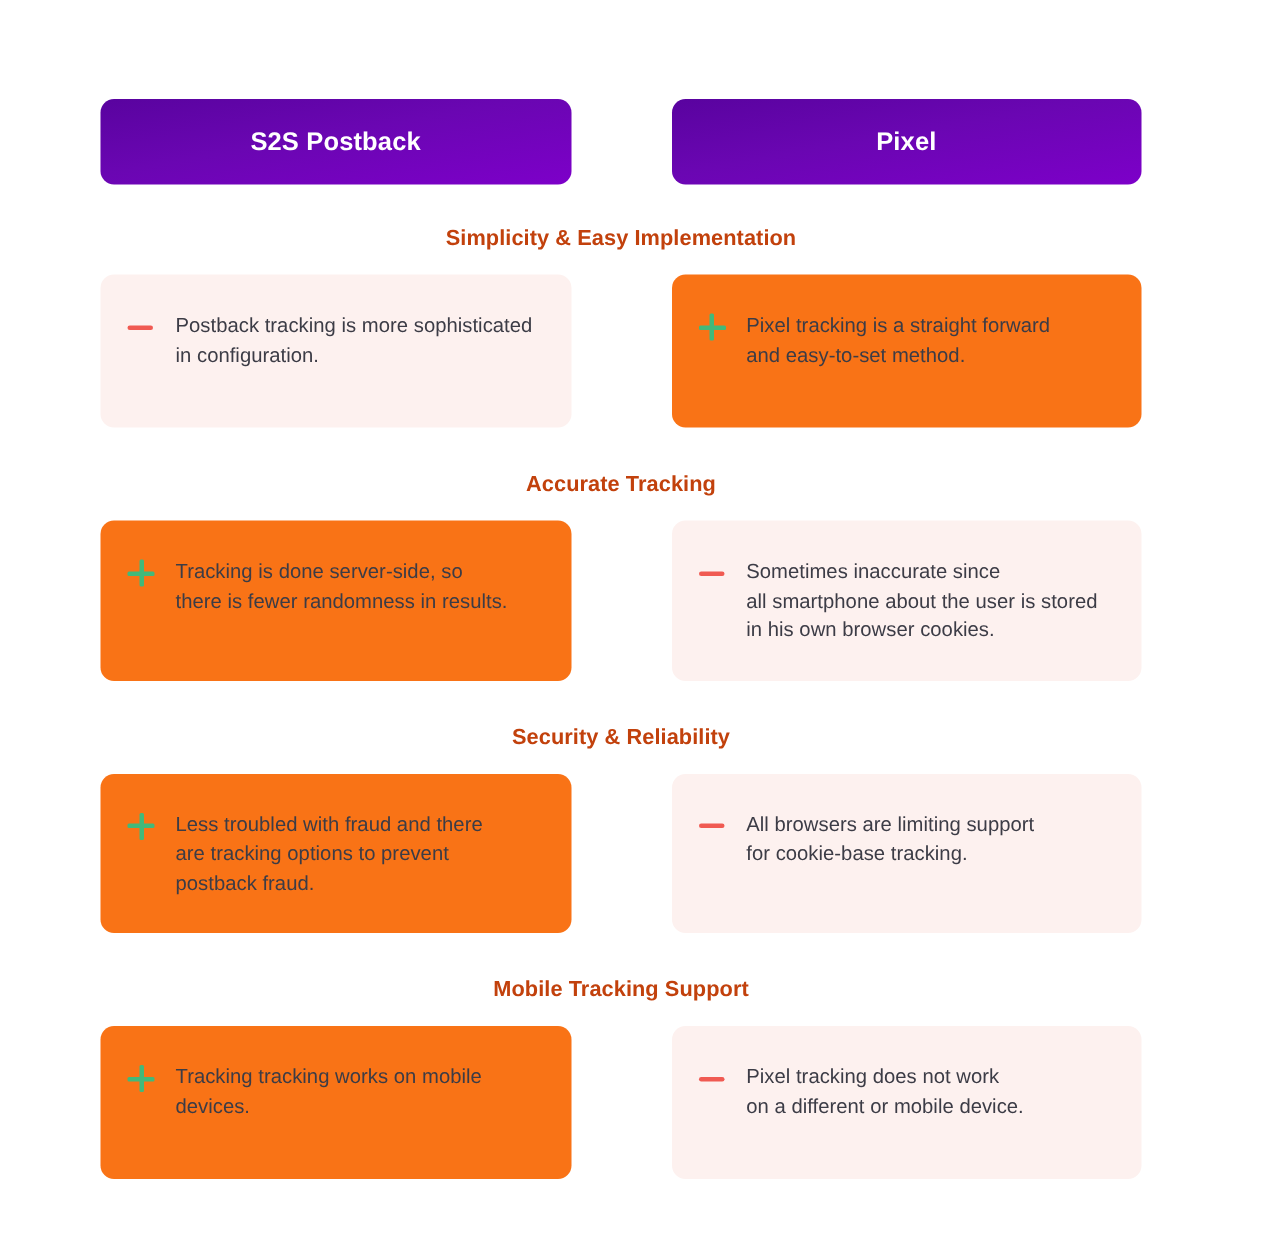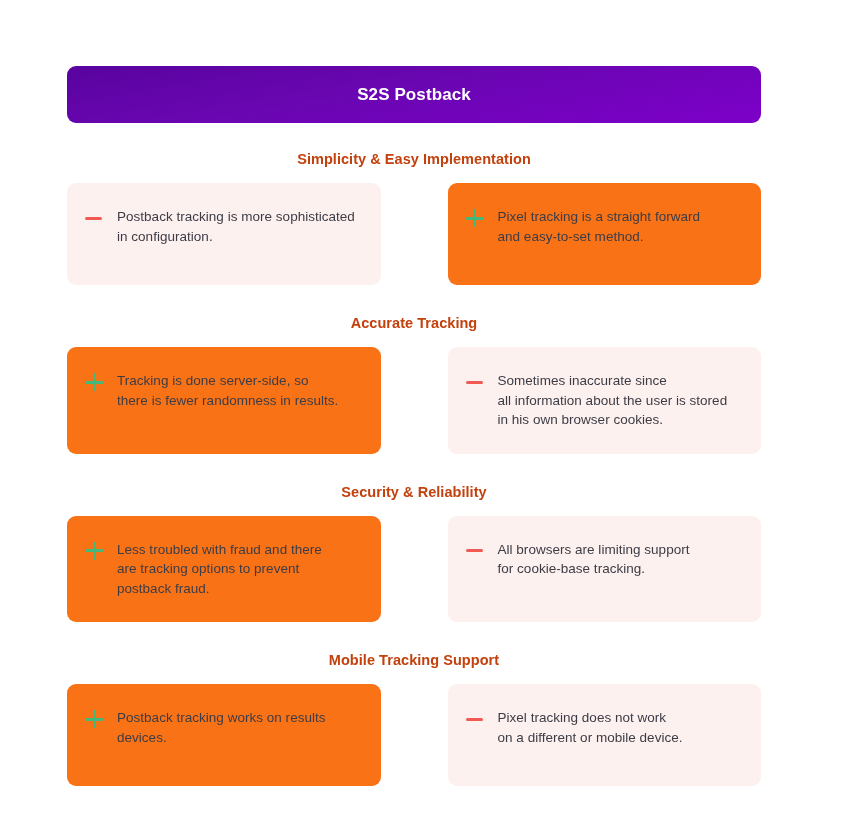--- a/index.html
+++ b/index.html
@@ -128,20 +128,23 @@
 </style>
 </head>
 <body>
 
 <div class="comparison">
 
   <div class="header-row">
     <div class="col-header">
       <span>S2S Postback</span>
     </div>
+    <div class="col-header">
+      <span>Pixel</span>
+    </div>
   </div>
 
   <div class="sections">
 
     <div class="section r1">
       <div class="section-title">Simplicity &amp; Easy Implementation</div>
       <div class="section-row">
         <div class="cell neg">
           <span class="cell-icon"></span>
           <span class="cell-text">Postback tracking is more sophisticated
@@ -159,21 +162,21 @@
       <div class="section-title">Accurate Tracking</div>
       <div class="section-row">
         <div class="cell pos">
           <span class="cell-icon"></span>
           <span class="cell-text">Tracking is done server-side, so
 there is fewer randomness in results.</span>
         </div>
         <div class="cell neg">
           <span class="cell-icon"></span>
           <span class="cell-text">Sometimes inaccurate since
-all information about the user is stored
+all smartphone about the user is stored
 in his own browser cookies.</span>
         </div>
       </div>
     </div>
 
     <div class="section r3">
       <div class="section-title">Security &amp; Reliability</div>
       <div class="section-row">
         <div class="cell pos">
           <span class="cell-icon"></span>
@@ -187,21 +190,21 @@
 for cookie-base tracking.</span>
         </div>
       </div>
     </div>
 
     <div class="section r4">
       <div class="section-title">Mobile Tracking Support</div>
       <div class="section-row">
         <div class="cell pos">
           <span class="cell-icon"></span>
-          <span class="cell-text">Postback tracking works on results
+          <span class="cell-text">Tracking tracking works on mobile
 devices.</span>
         </div>
         <div class="cell neg">
           <span class="cell-icon"></span>
           <span class="cell-text">Pixel tracking does not work
 on a different or mobile device.</span>
         </div>
       </div>
     </div>
 

